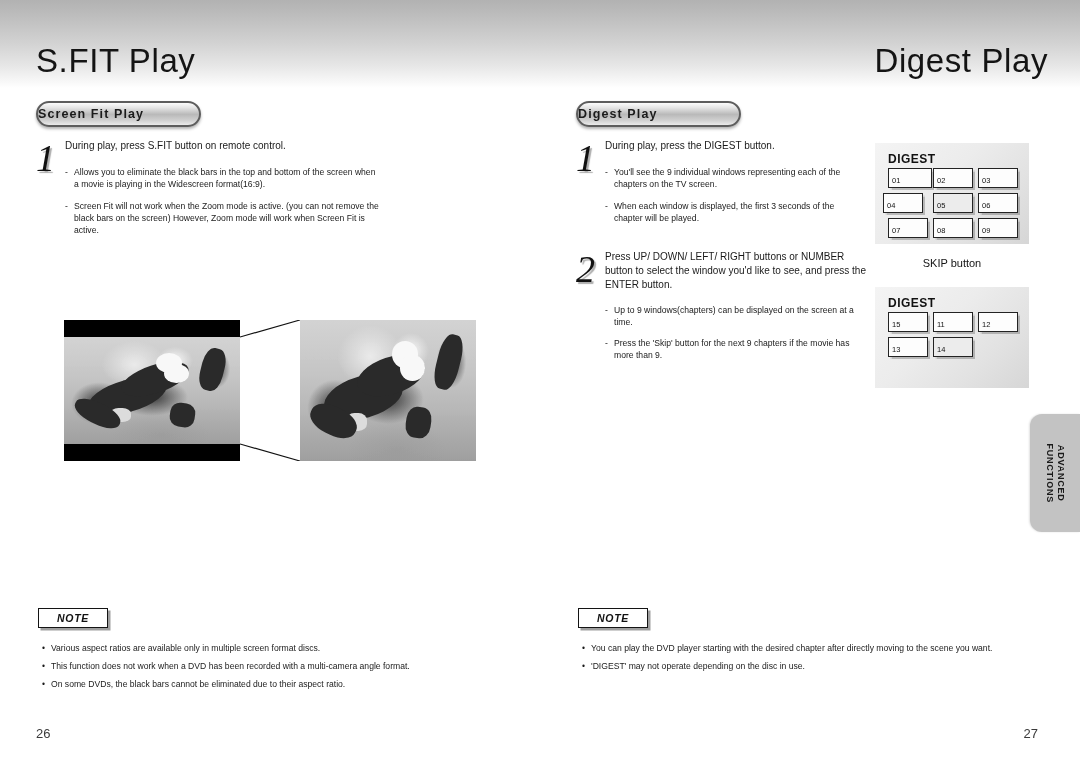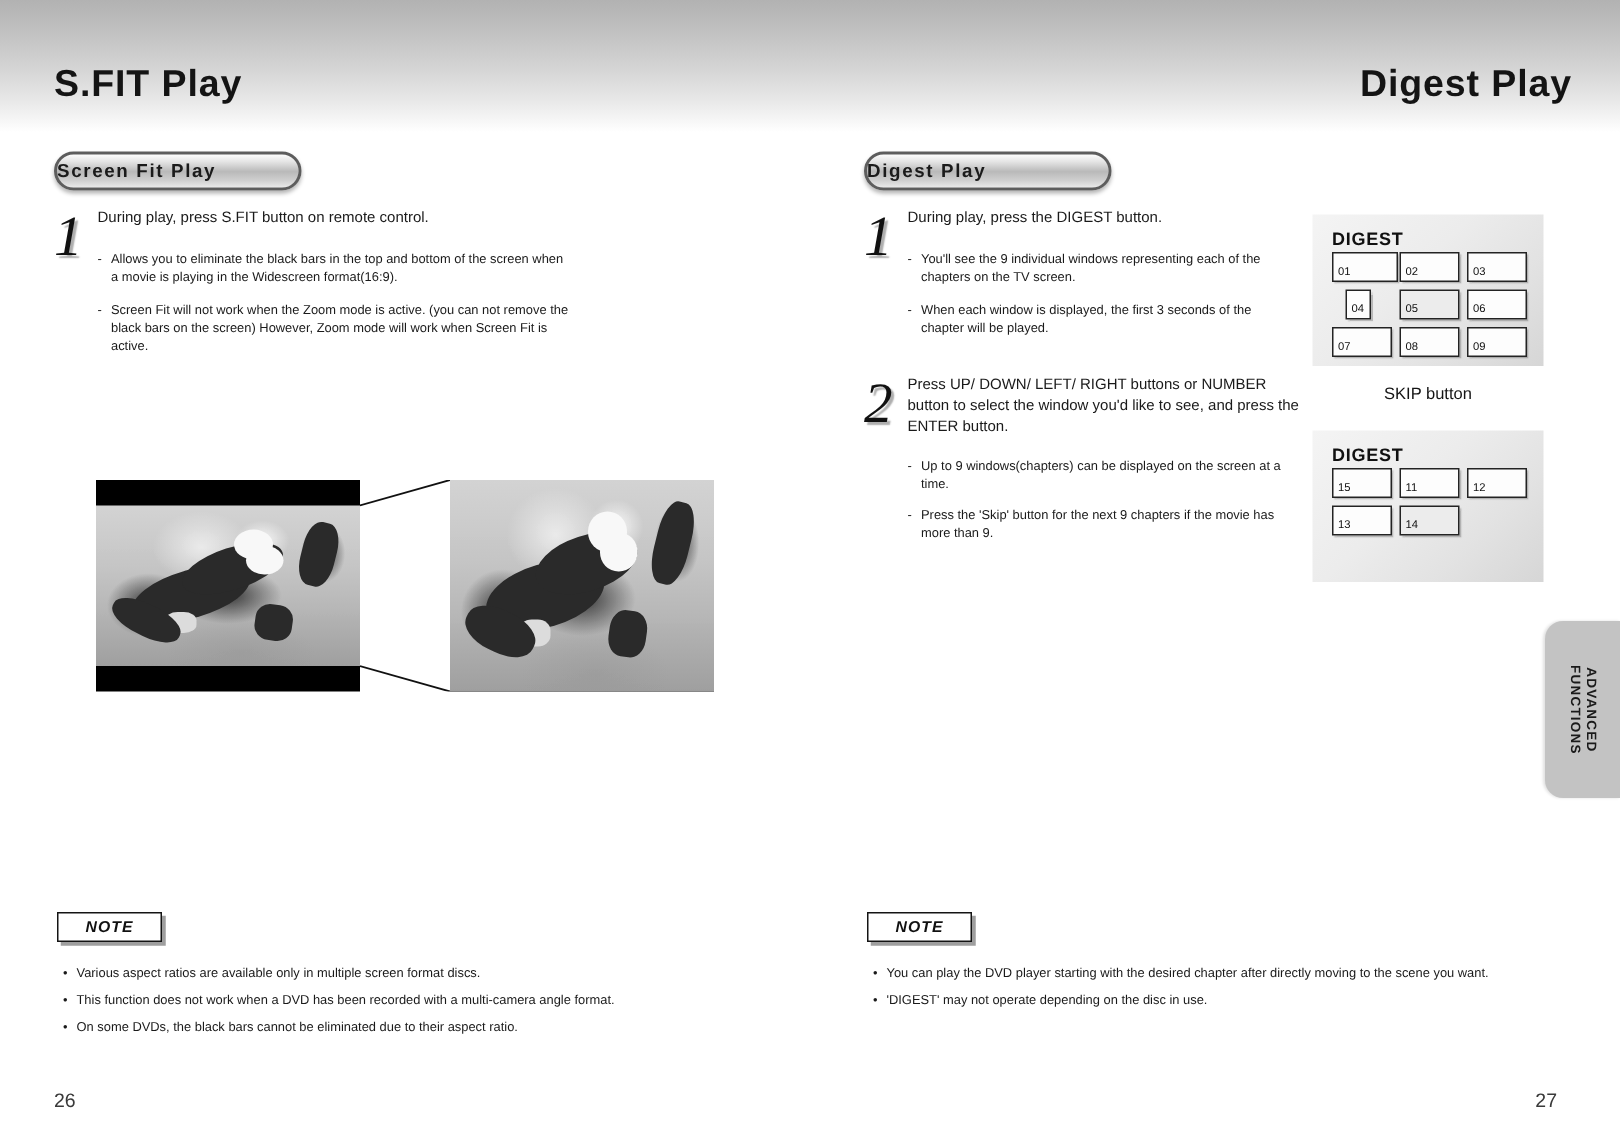--- a/index.html
+++ b/index.html
@@ -19,22 +19,22 @@
     position: absolute; left: 0; top: 0;
     width: 1080px; height: 88px;
     background: linear-gradient(to bottom,
         #b2b2b2 0%, #b8b8b8 10%, #c4c4c4 28%,
         #d3d3d3 50%, #e6e6e6 74%, #f7f7f7 92%, #ffffff 100%);
   }
 
   
   .page-title {
     position: absolute;
-    font-size: 25px;
-    font-weight: bold;
+    font-size: 33px;
+    font-weight: normal;
     letter-spacing: 0.6px;
     color: #141414;
     white-space: nowrap;
   }
   .page-title.left  { left: 36px;  top: 42px; }
   .page-title.right { right: 32px; top: 42px; }
 
   
   .pill {
     position: absolute;
@@ -331,21 +331,21 @@
     <div class="digest-label">DIGEST</div>
     <div class="digest-cell" style="left:13px;  top:25px; width:44px; height:20px;">
         <span>01</span>
       </div>
     <div class="digest-cell" style="left:58px;  top:25px; width:40px; height:20px;">
         <span>02</span>
       </div>
     <div class="digest-cell" style="left:103px; top:25px; width:40px; height:20px;">
         <span>03</span>
       </div>
-    <div class="digest-cell" style="left:22px;  top:50px; width:17px; height:20px;">
+    <div class="digest-cell" style="left:8px;  top:50px; width:40px; height:20px;">
         <span>04</span>
       </div>
     <div class="digest-cell" style="left:58px;  top:50px; width:40px; height:20px; background:#ececec;">
         <span>05</span>
       </div>
     <div class="digest-cell" style="left:103px; top:50px; width:40px; height:20px;">
         <span>06</span>
       </div>
     <div class="digest-cell" style="left:13px;  top:75px; width:40px; height:20px;">
         <span>07</span>

